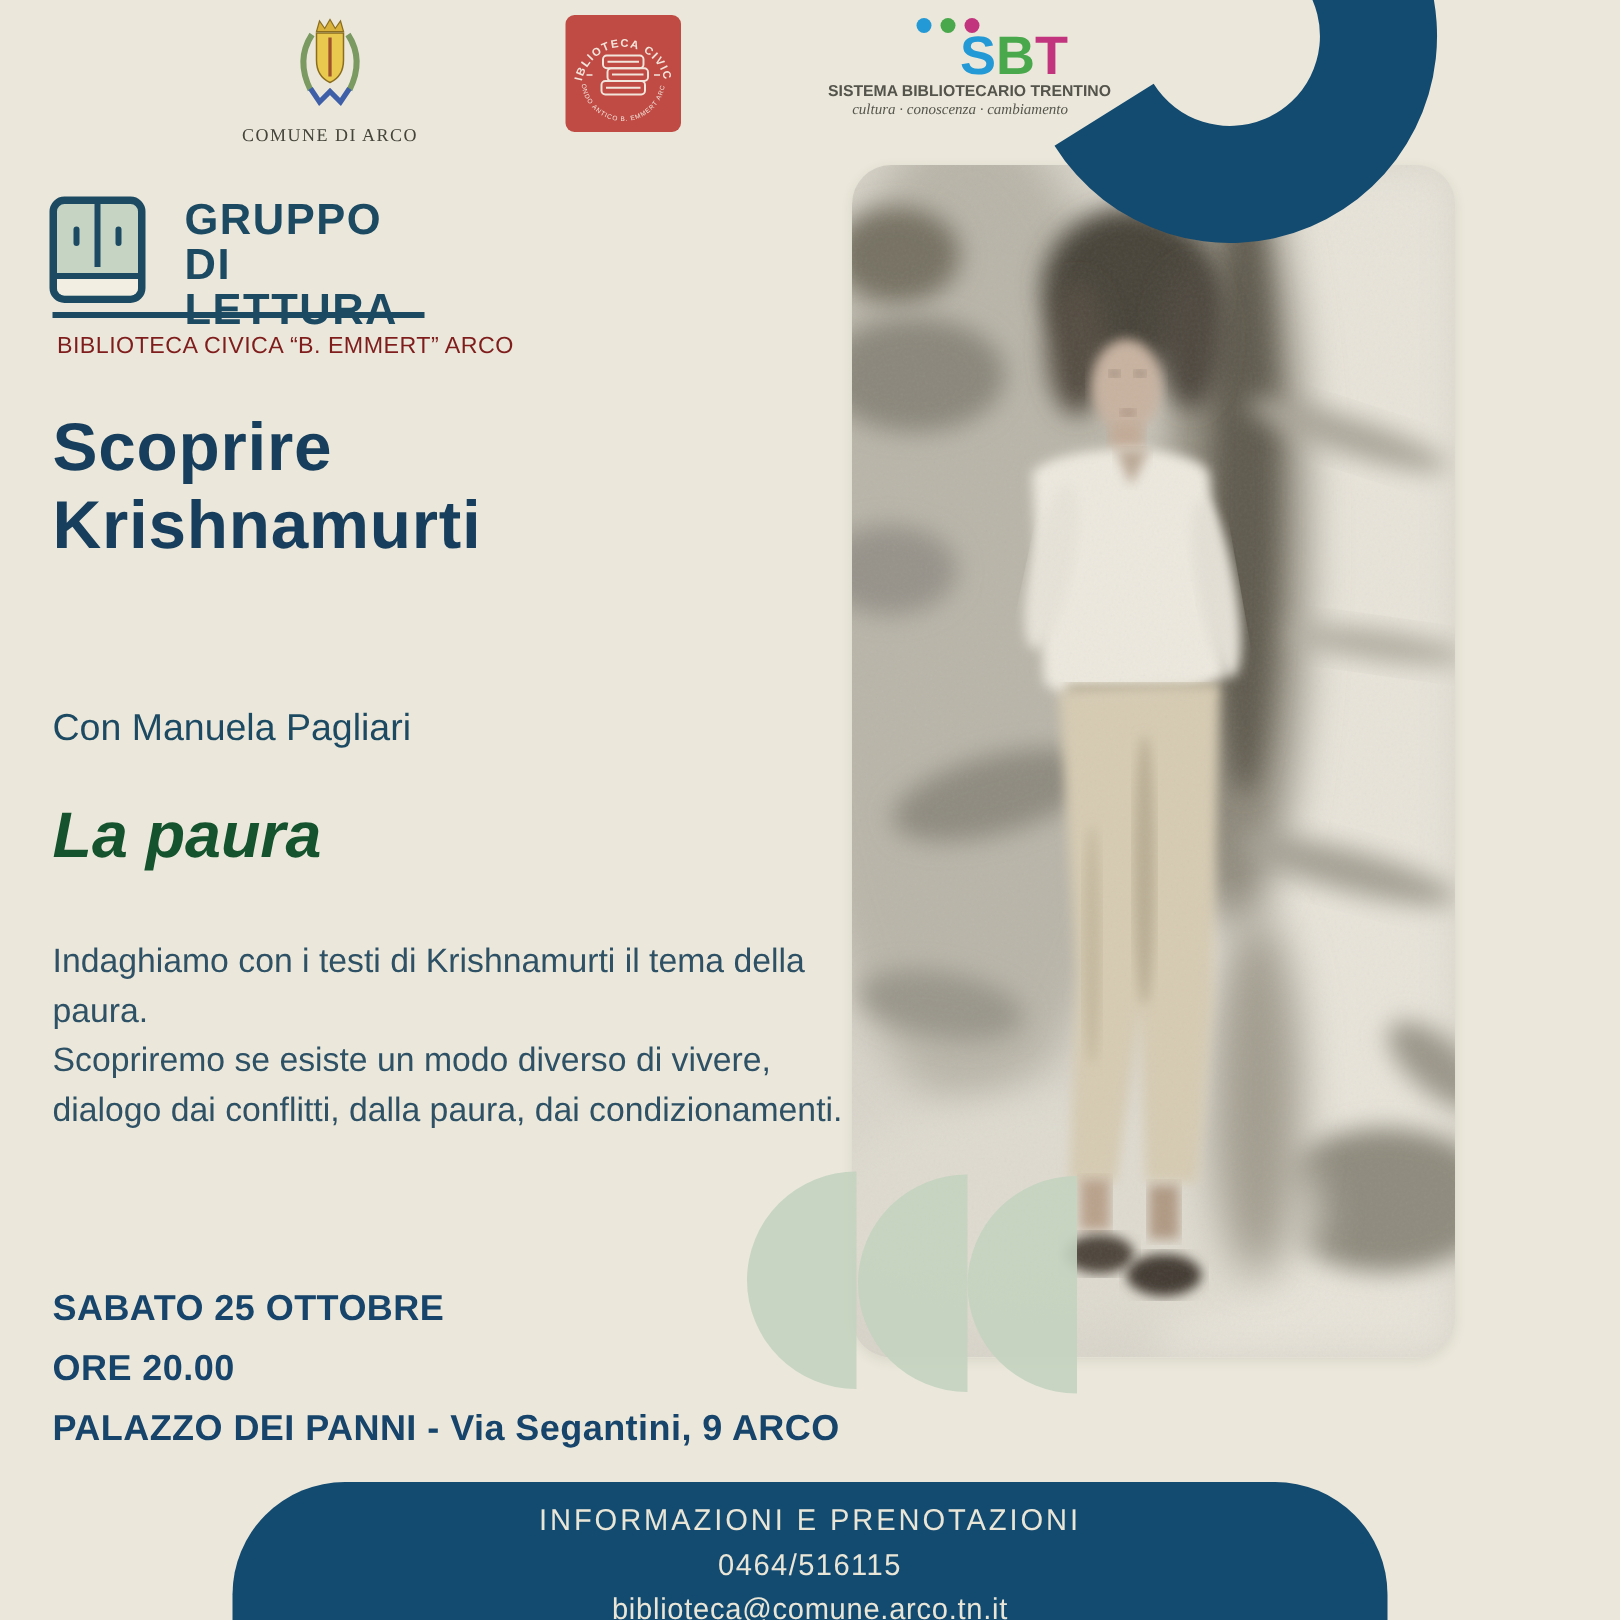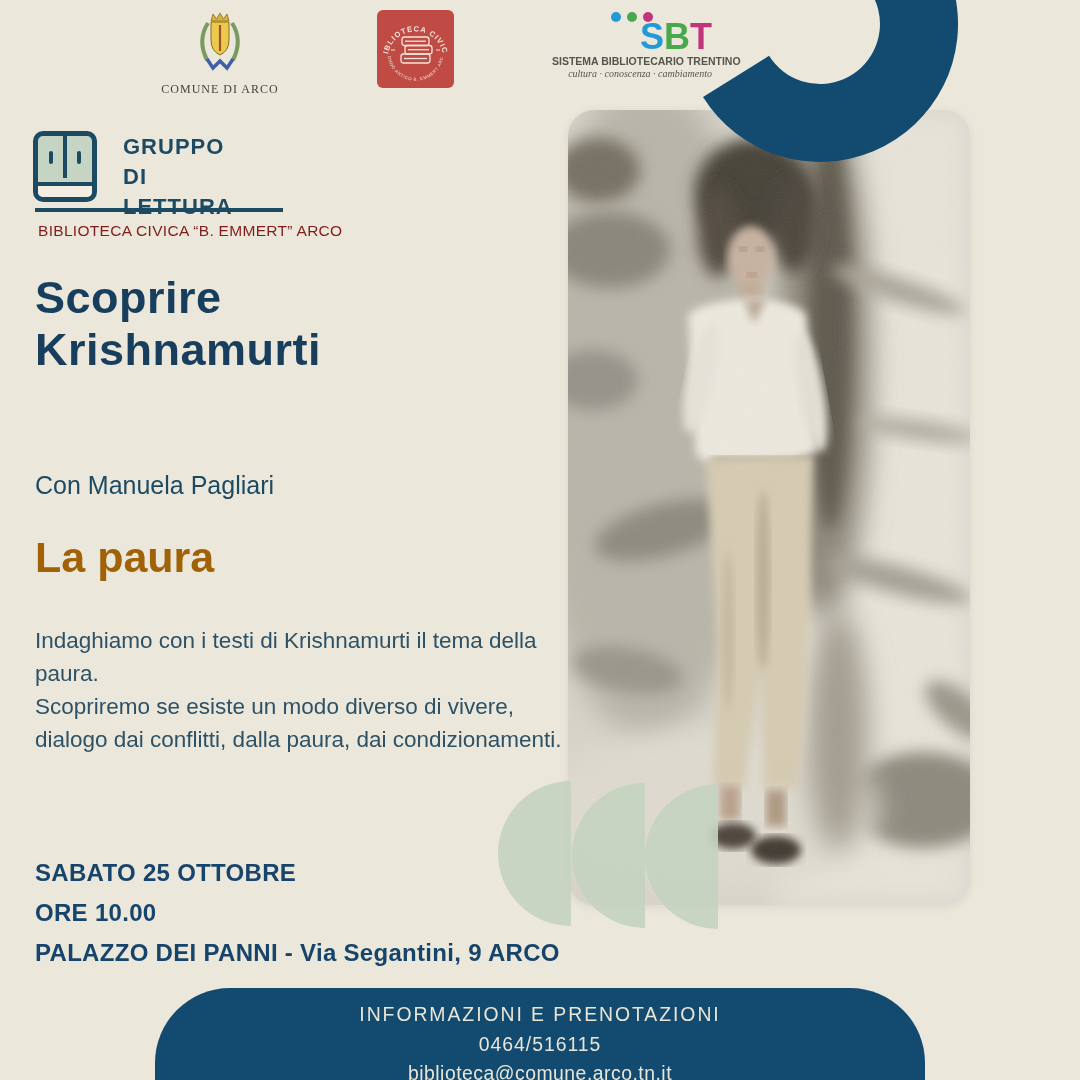--- a/index.html
+++ b/index.html
@@ -20,31 +20,31 @@
   .sbt-name { font-size:10.5px; font-weight:bold; color:#54544c; margin-top:2px; white-space:nowrap; }
   .sbt-tagline { font-family:"Liberation Serif", serif; font-style:italic; font-size:10px; color:#56564e; margin-top:1px; white-space:nowrap; }
   
   .badge-icon { position:absolute; left:33px; top:131px; width:64px; height:71px;
     background:#c6d5c3; border:5px solid #1d4a63; border-radius:10px; }
   .badge-divider { position:absolute; left:25px; top:0; width:4px; height:42px; background:#1d4a63; }
   .badge-dash { position:absolute; width:4px; height:13px; border-radius:2px; background:#1d4a63; top:15px; }
   .badge-dash.l { left:11px; } .badge-dash.r { right:11px; }
   .badge-bottom { position:absolute; left:0; right:0; bottom:0; height:15px;
     background:#f2efe2; border-top:4px solid #1d4a63; border-radius:0 0 5px 5px; }
-  .badge-text { position:absolute; left:123px; top:132px; font-size:22px; font-weight:bold;
+  .badge-text { position:absolute; left:123px; top:132px; font-size:29px; font-weight:bold;
     color:#1d4a63; line-height:30px; letter-spacing:1px; }
   .badge-rule { position:absolute; left:35px; top:208px; width:248px; height:4px; background:#1d4a63; }
   .badge-subtitle { position:absolute; left:38px; top:222px; font-size:15.5px; font-weight:normal;
     color:#7f1d1d; letter-spacing:0.3px; white-space:nowrap; }
   
   .title { position:absolute; left:35px; top:272px; font-size:45px; font-weight:bold;
     color:#173e5c; line-height:52px; letter-spacing:0.5px; }
   .subtitle { position:absolute; left:35px; top:430px; font-size:25px; font-weight:bold; color:#1d4a63; }
   .author   { position:absolute; left:35px; top:471px; font-size:25px; font-weight:normal; color:#1d4a63; }
-  .topic    { position:absolute; left:35px; top:533px; font-size:43px; font-weight:bold; color:#a16207; }
+  .topic    { position:absolute; left:35px; top:533px; font-size:43px; font-weight:bold; color:#14532d;font-style:italic; }
   .description { position:absolute; left:35px; top:624px; font-size:22.5px; line-height:33px;
     color:#2e5166; white-space:nowrap; }
   .event { position:absolute; left:35px; top:853px; font-size:24px; font-weight:bold;
     color:#17446b; line-height:40px; letter-spacing:0.3px; white-space:nowrap; z-index:5; }
   
   .photo { position:absolute; left:568px; top:110px; width:402px; height:795px;
     border-radius:26px; overflow:hidden; z-index:2; box-shadow:0 2px 8px rgba(60,60,50,0.10); }
   
   .arc-layer { position:absolute; left:0; top:0; width:1080px; height:1080px; z-index:4; pointer-events:none; }
   .semicircle { position:absolute; width:73px; height:145px; background:rgba(195,211,191,0.9);
@@ -208,21 +208,21 @@
   <div class="topic">La paura</div>
   <div class="description">
     <div>Indaghiamo con i testi di Krishnamurti il tema della</div>
     <div>paura.</div>
     <div>Scopriremo se esiste un modo diverso di vivere,</div>
     <div>dialogo dai conflitti, dalla paura, dai condizionamenti.</div>
   </div>
 
   <div class="event">
     <div>SABATO 25 OTTOBRE</div>
-    <div>ORE 10.00</div>
+    <div>ORE 20.00</div>
     <div>PALAZZO DEI PANNI - Via Segantini, 9 ARCO</div>
   </div>
 
   <div class="footer">
     <div class="footer-inner">
       <div class="footer-heading">INFORMAZIONI E PRENOTAZIONI</div>
       <div class="footer-phone">0464/516115</div>
       <div class="footer-email">biblioteca@comune.arco.tn.it</div>
     </div>
   </div>

